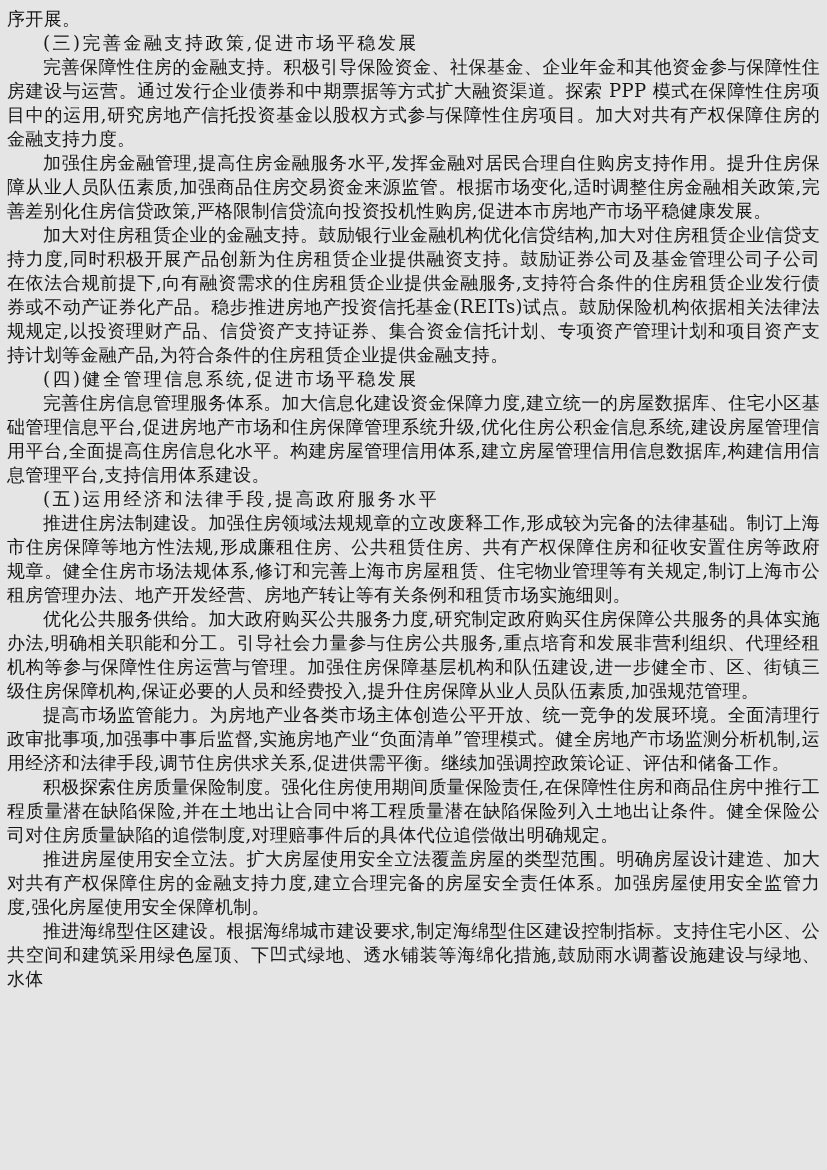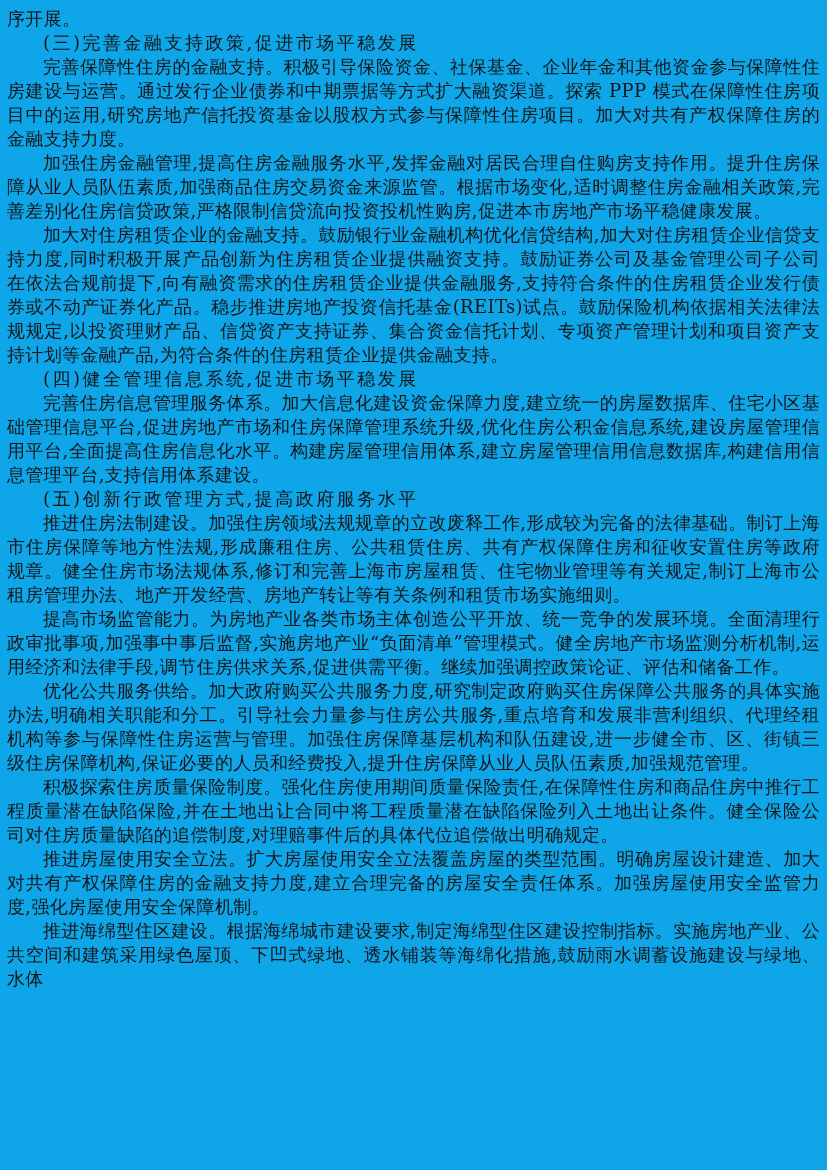--- a/index.html
+++ b/index.html
@@ -4,21 +4,21 @@
 <style>
   html, body {
     margin: 0;
     padding: 0;
     background: #ffffff;
   }
   .page {
     position: relative;
     width: 827px;
     height: 1170px;
-    background: #0ea5e9;
+    background: #e5e5e5;
     color: #161616;
     font-family: "DejaVu Serif", "Liberation Serif", serif;
     overflow: hidden;
   }
   .content {
     position: absolute;
     top: 7px;
     left: 7px;
     right: 7px;
     font-size: 18px;
@@ -76,34 +76,34 @@
 
       <p class="block block-paragraph">加强住房金融管理,提高住房金融服务水平,发挥金融对居民合理自住购房支持作用。提升住房保障从业人员队伍素质,加强商品住房交易资金来源监管。根据市场变化,适时调整住房金融相关政策,完善差别化住房信贷政策,严格限制信贷流向投资投机性购房,促进本市房地产市场平稳健康发展。</p>
 
       <p class="block block-paragraph">加大对住房租赁企业的金融支持。鼓励银行业金融机构优化信贷结构,加大对住房租赁企业信贷支持力度,同时积极开展产品创新为住房租赁企业提供融资支持。鼓励证券公司及基金管理公司子公司在依法合规前提下,向有融资需求的住房租赁企业提供金融服务,支持符合条件的住房租赁企业发行债券或不动产证券化产品。稳步推进房地产投资信托基金(REITs)试点。鼓励保险机构依据相关法律法规规定,以投资理财产品、信贷资产支持证券、集合资金信托计划、专项资产管理计划和项目资产支持计划等金融产品,为符合条件的住房租赁企业提供金融支持。</p>
 
       <p class="block block-heading">(四)健全管理信息系统,促进市场平稳发展</p>
 
       <p class="block block-paragraph">完善住房信息管理服务体系。加大信息化建设资金保障力度,建立统一的房屋数据库、住宅小区基础管理信息平台,促进房地产市场和住房保障管理系统升级,优化住房公积金信息系统,建设房屋管理信用平台,全面提高住房信息化水平。构建房屋管理信用体系,建立房屋管理信用信息数据库,构建信用信息管理平台,支持信用体系建设。</p>
 
 
-      <p class="block block-heading">(五)创新行政管理方式,提高政府服务水平</p>
+      <p class="block block-heading">(五)运用经济和法律手段,提高政府服务水平</p>
 
       <p class="block block-paragraph">推进住房法制建设。加强住房领域法规规章的立改废释工作,形成较为完备的法律基础。制订上海市住房保障等地方性法规,形成廉租住房、公共租赁住房、共有产权保障住房和征收安置住房等政府规章。健全住房市场法规体系,修订和完善上海市房屋租赁、住宅物业管理等有关规定,制订上海市公租房管理办法、地产开发经营、房地产转让等有关条例和租赁市场实施细则。</p>
 
+      <p class="block block-paragraph">优化公共服务供给。加大政府购买公共服务力度,研究制定政府购买住房保障公共服务的具体实施办法,明确相关职能和分工。引导社会力量参与住房公共服务,重点培育和发展非营利组织、代理经租机构等参与保障性住房运营与管理。加强住房保障基层机构和队伍建设,进一步健全市、区、街镇三级住房保障机构,保证必要的人员和经费投入,提升住房保障从业人员队伍素质,加强规范管理。</p>
+
       <p class="block block-paragraph">提高市场监管能力。为房地产业各类市场主体创造公平开放、统一竞争的发展环境。全面清理行政审批事项,加强事中事后监督,实施房地产业“负面清单”管理模式。健全房地产市场监测分析机制,运用经济和法律手段,调节住房供求关系,促进供需平衡。继续加强调控政策论证、评估和储备工作。</p>
-
-      <p class="block block-paragraph">优化公共服务供给。加大政府购买公共服务力度,研究制定政府购买住房保障公共服务的具体实施办法,明确相关职能和分工。引导社会力量参与住房公共服务,重点培育和发展非营利组织、代理经租机构等参与保障性住房运营与管理。加强住房保障基层机构和队伍建设,进一步健全市、区、街镇三级住房保障机构,保证必要的人员和经费投入,提升住房保障从业人员队伍素质,加强规范管理。</p>
 
 
       <p class="block block-paragraph">积极探索住房质量保险制度。强化住房使用期间质量保险责任,在保障性住房和商品住房中推行工程质量潜在缺陷保险,并在土地出让合同中将工程质量潜在缺陷保险列入土地出让条件。健全保险公司对住房质量缺陷的追偿制度,对理赔事件后的具体代位追偿做出明确规定。</p>
 
       <p class="block block-paragraph">推进房屋使用安全立法。扩大房屋使用安全立法覆盖房屋的类型范围。明确房屋设计建造、加大对共有产权保障住房的金融支持力度,建立合理完备的房屋安全责任体系。加强房屋使用安全监管力度,强化房屋使用安全保障机制。</p>
 
-      <p class="block block-paragraph">推进海绵型住区建设。根据海绵城市建设要求,制定海绵型住区建设控制指标。实施房地产业、公共空间和建筑采用绿色屋顶、下凹式绿地、透水铺装等海绵化措施,鼓励雨水调蓄设施建设与绿地、水体</p>
+      <p class="block block-paragraph">推进海绵型住区建设。根据海绵城市建设要求,制定海绵型住区建设控制指标。支持住宅小区、公共空间和建筑采用绿色屋顶、下凹式绿地、透水铺装等海绵化措施,鼓励雨水调蓄设施建设与绿地、水体</p>
     </main>
 
   <div class="footer">
     <span class="page-number">20</span>
     <span class="issue">(2017 年第 14 期)</span>
   </div>
 
 </div>
 
 </body></html>

